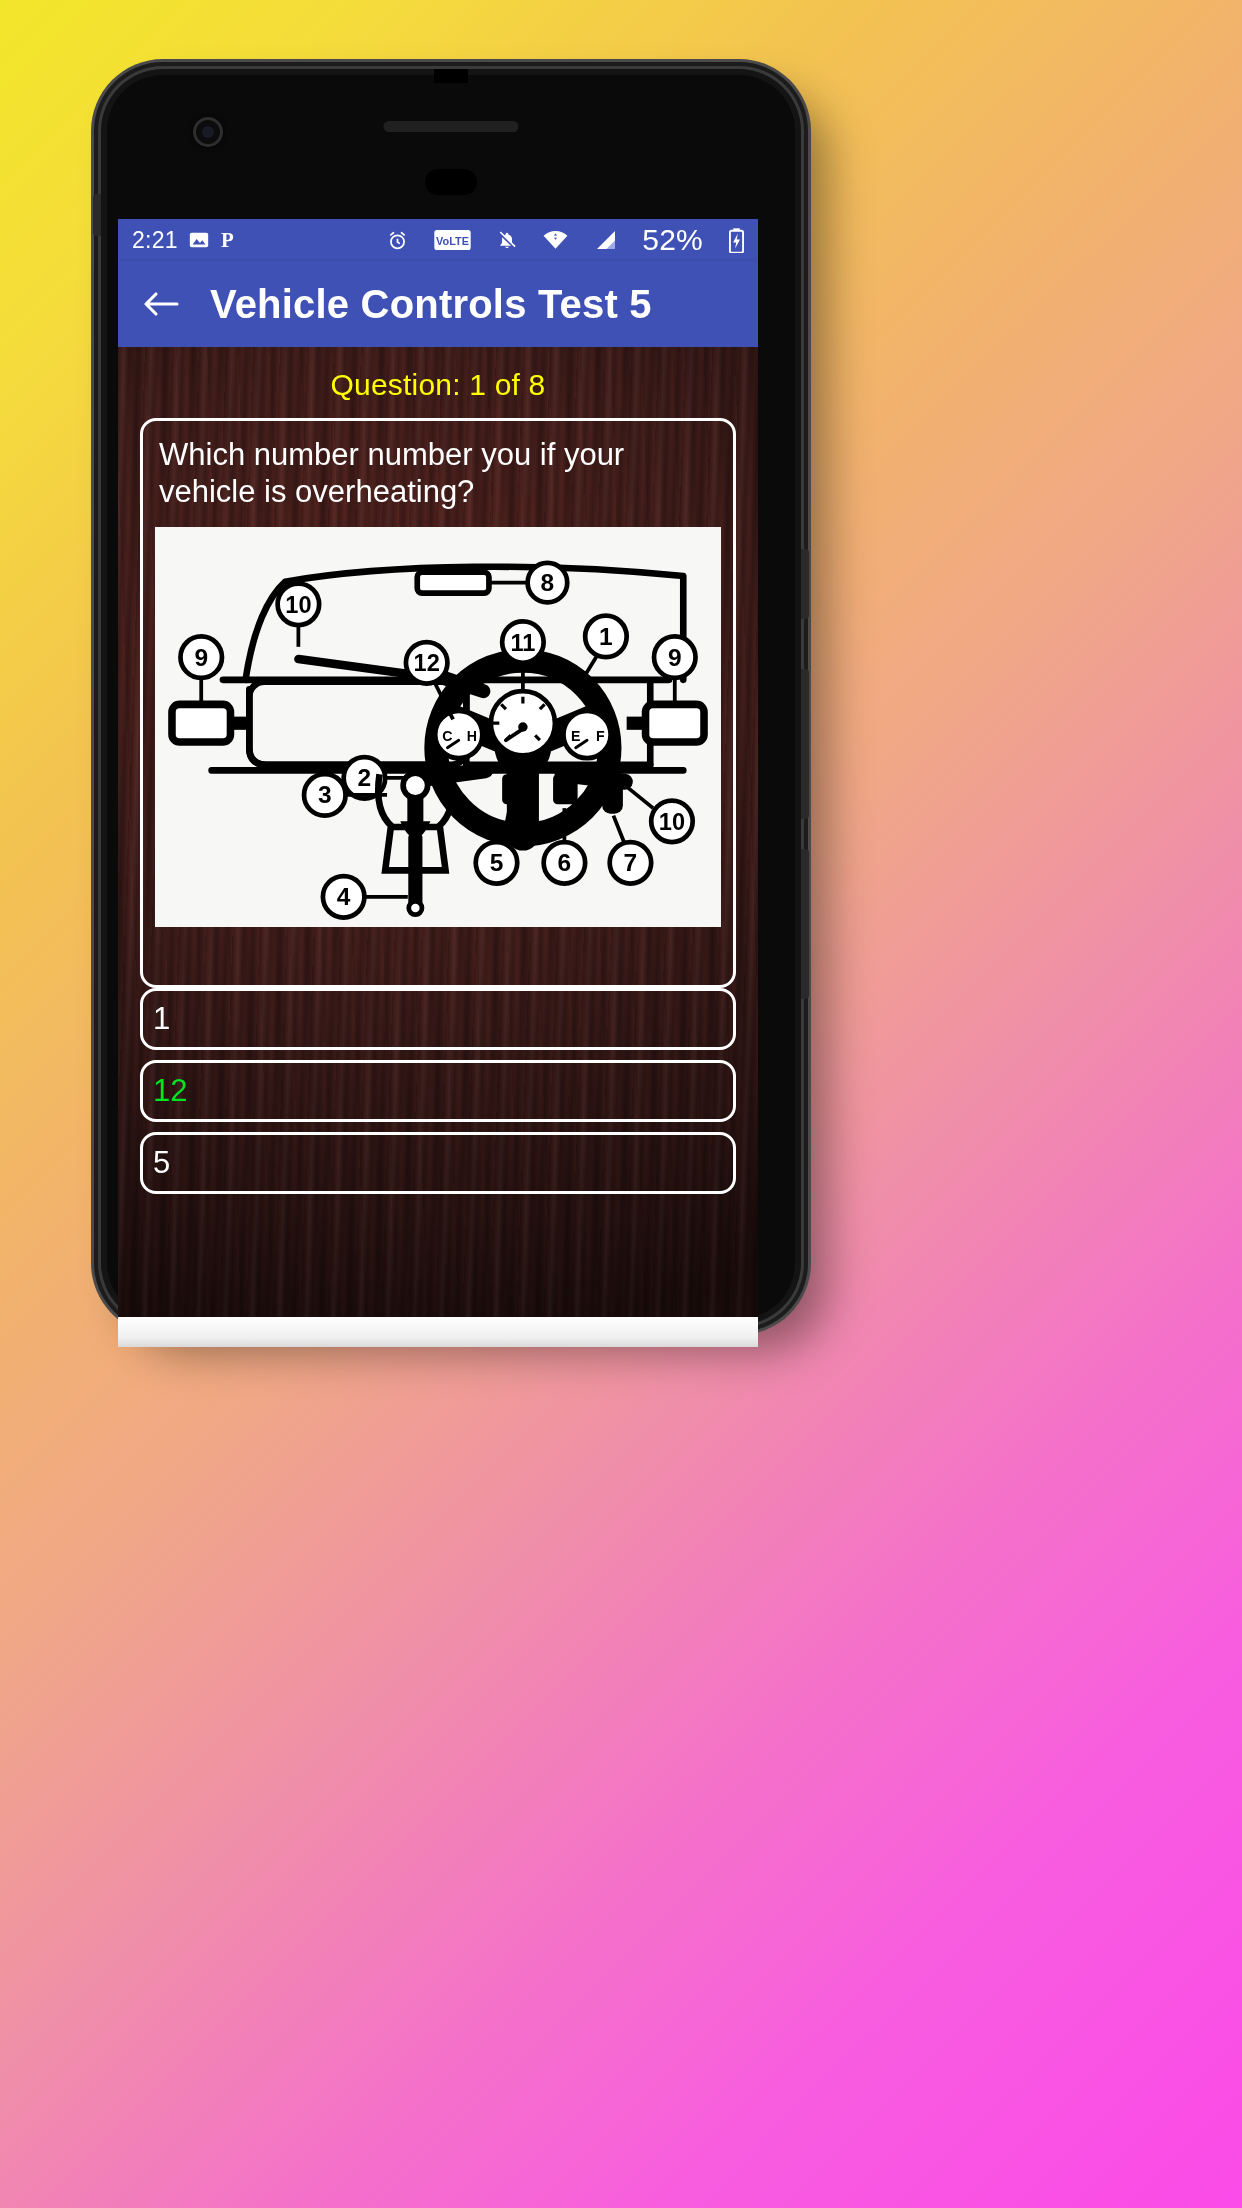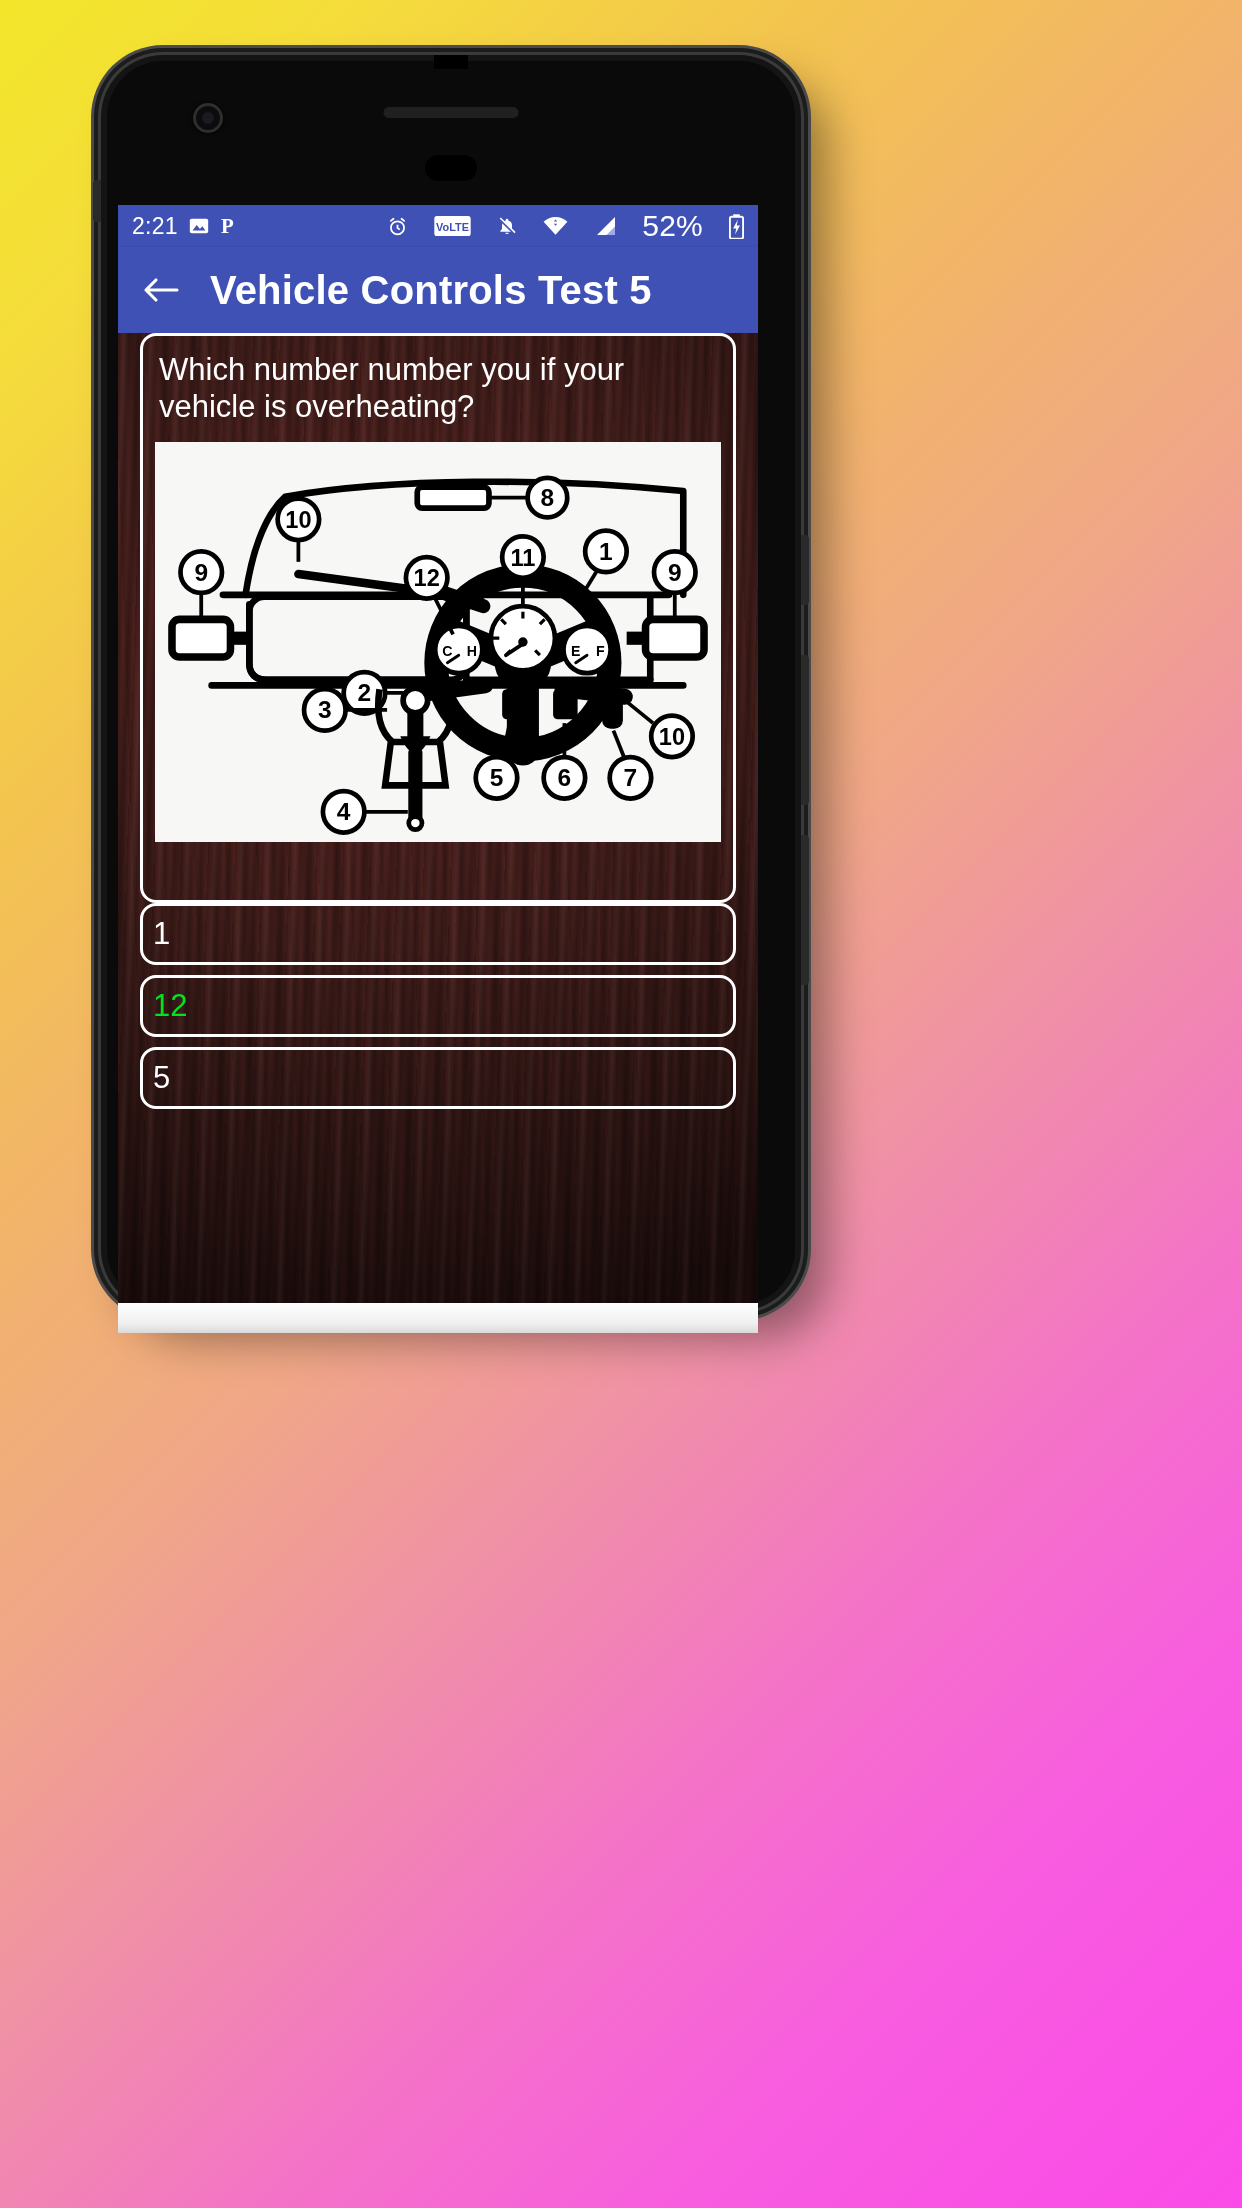--- a/index.html
+++ b/index.html
@@ -21,21 +21,21 @@
         #f0a787 48%,
         #f08fa8 60%,
         #f472c8 72%,
         #f85ce0 84%,
         #fb4ae8 100%);
   }
 
   
   #phone {
     position: absolute;
-    left: 101px; top: 55px;
+    left: 101px; top: 69px;
     width: 700px; height: 1256px;
     background: #141414;
     border-radius: 62px;
     box-shadow:
       0 0 0 3px #3a3a3a,
       0 0 0 7px #1c1c1c,
       0 0 0 10px #4a4a4a,
       26px 26px 46px rgba(0,0,0,.40);
   }
   #phone-inner {
@@ -273,20 +273,21 @@
       <div id="back-arrow">
         <svg width="38" height="30" viewBox="0 0 38 30" fill="none" stroke="#fff" stroke-width="3.1" stroke-linecap="round" stroke-linejoin="round">
           <path d="M35 15H4M14 5L4 15l10 10"></path>
         </svg>
       </div>
       <div id="app-title">Vehicle Controls Test 5</div>
     </div>
 
     <div id="content">
 
+      <div id="q-counter">Question: 1 of 8</div>
 
       <div id="q-card">
         <div id="q-text">Which number number you if your vehicle is overheating?</div>
 
         <svg id="diagram" viewBox="0 0 600 400" preserveAspectRatio="xMidYMid meet" style="height:400px">
           <rect x="0" y="0" width="600" height="400" fill="#f7f7f5"></rect>
           <g stroke="#000" fill="none" stroke-width="5.5" stroke-linecap="round" stroke-linejoin="round">
 
             <path d="M96 150 C104 96 120 62 138 46 C250 26 420 26 560 40 L560 150" stroke-width="7"></path>
 

